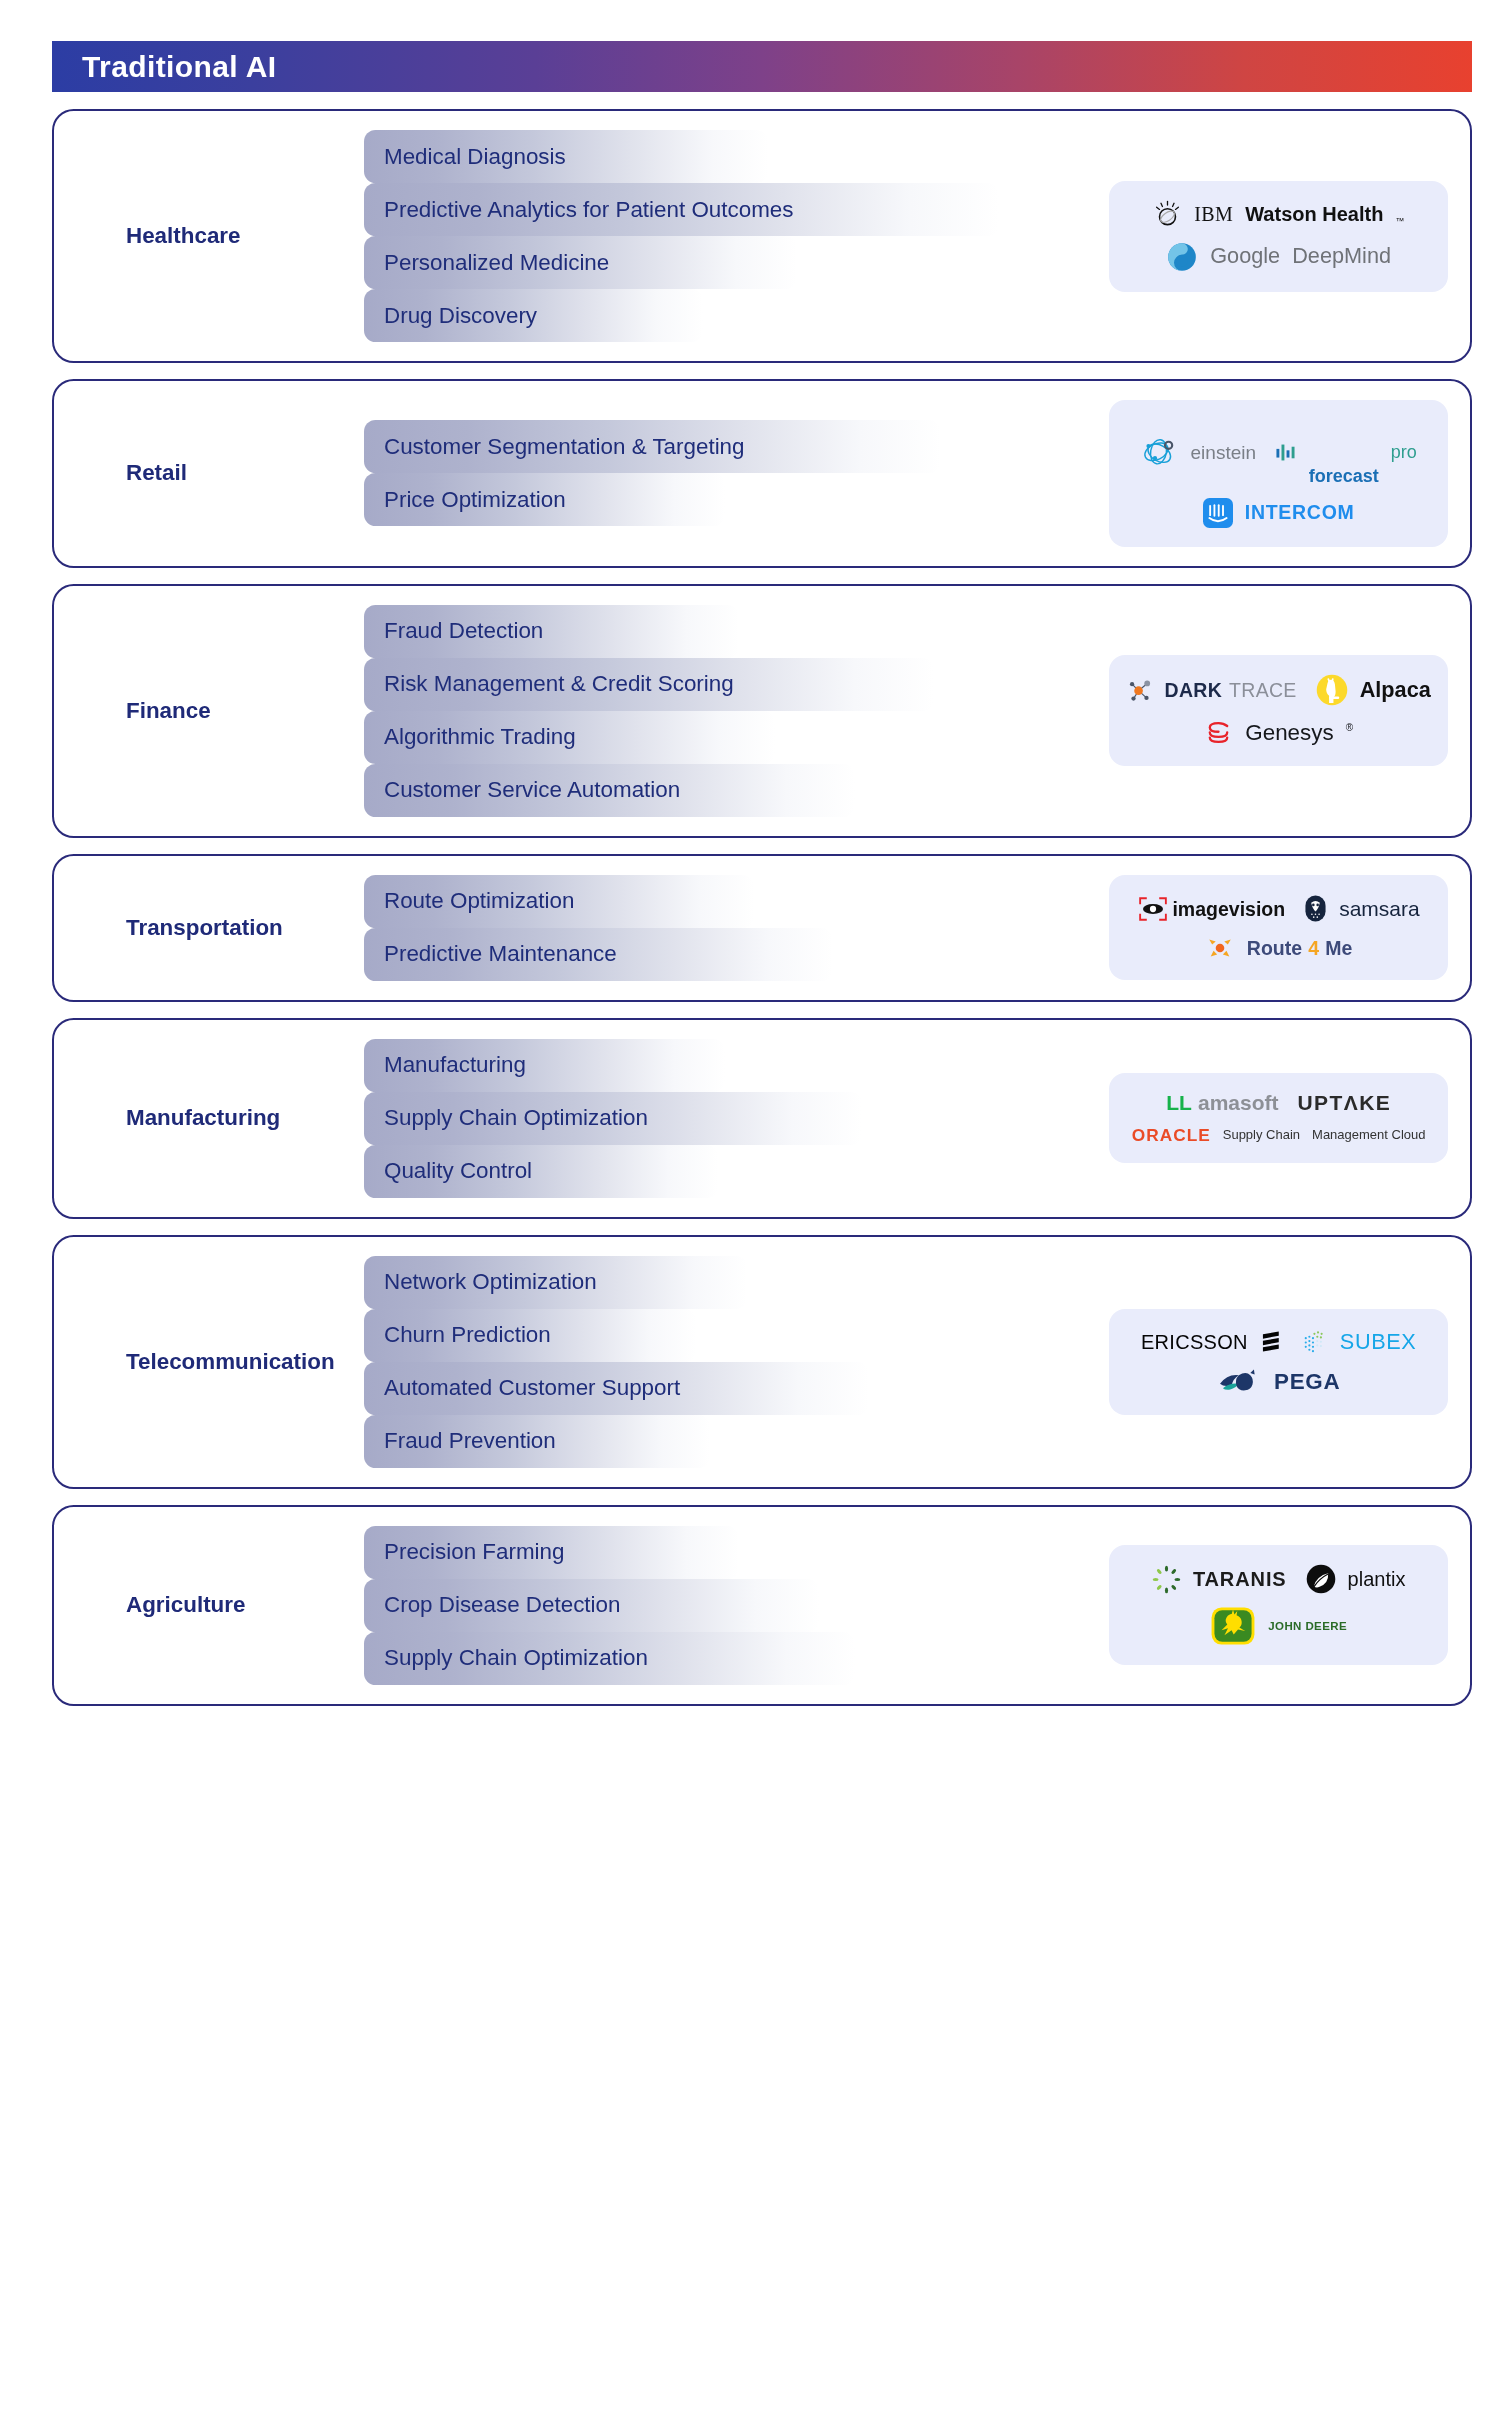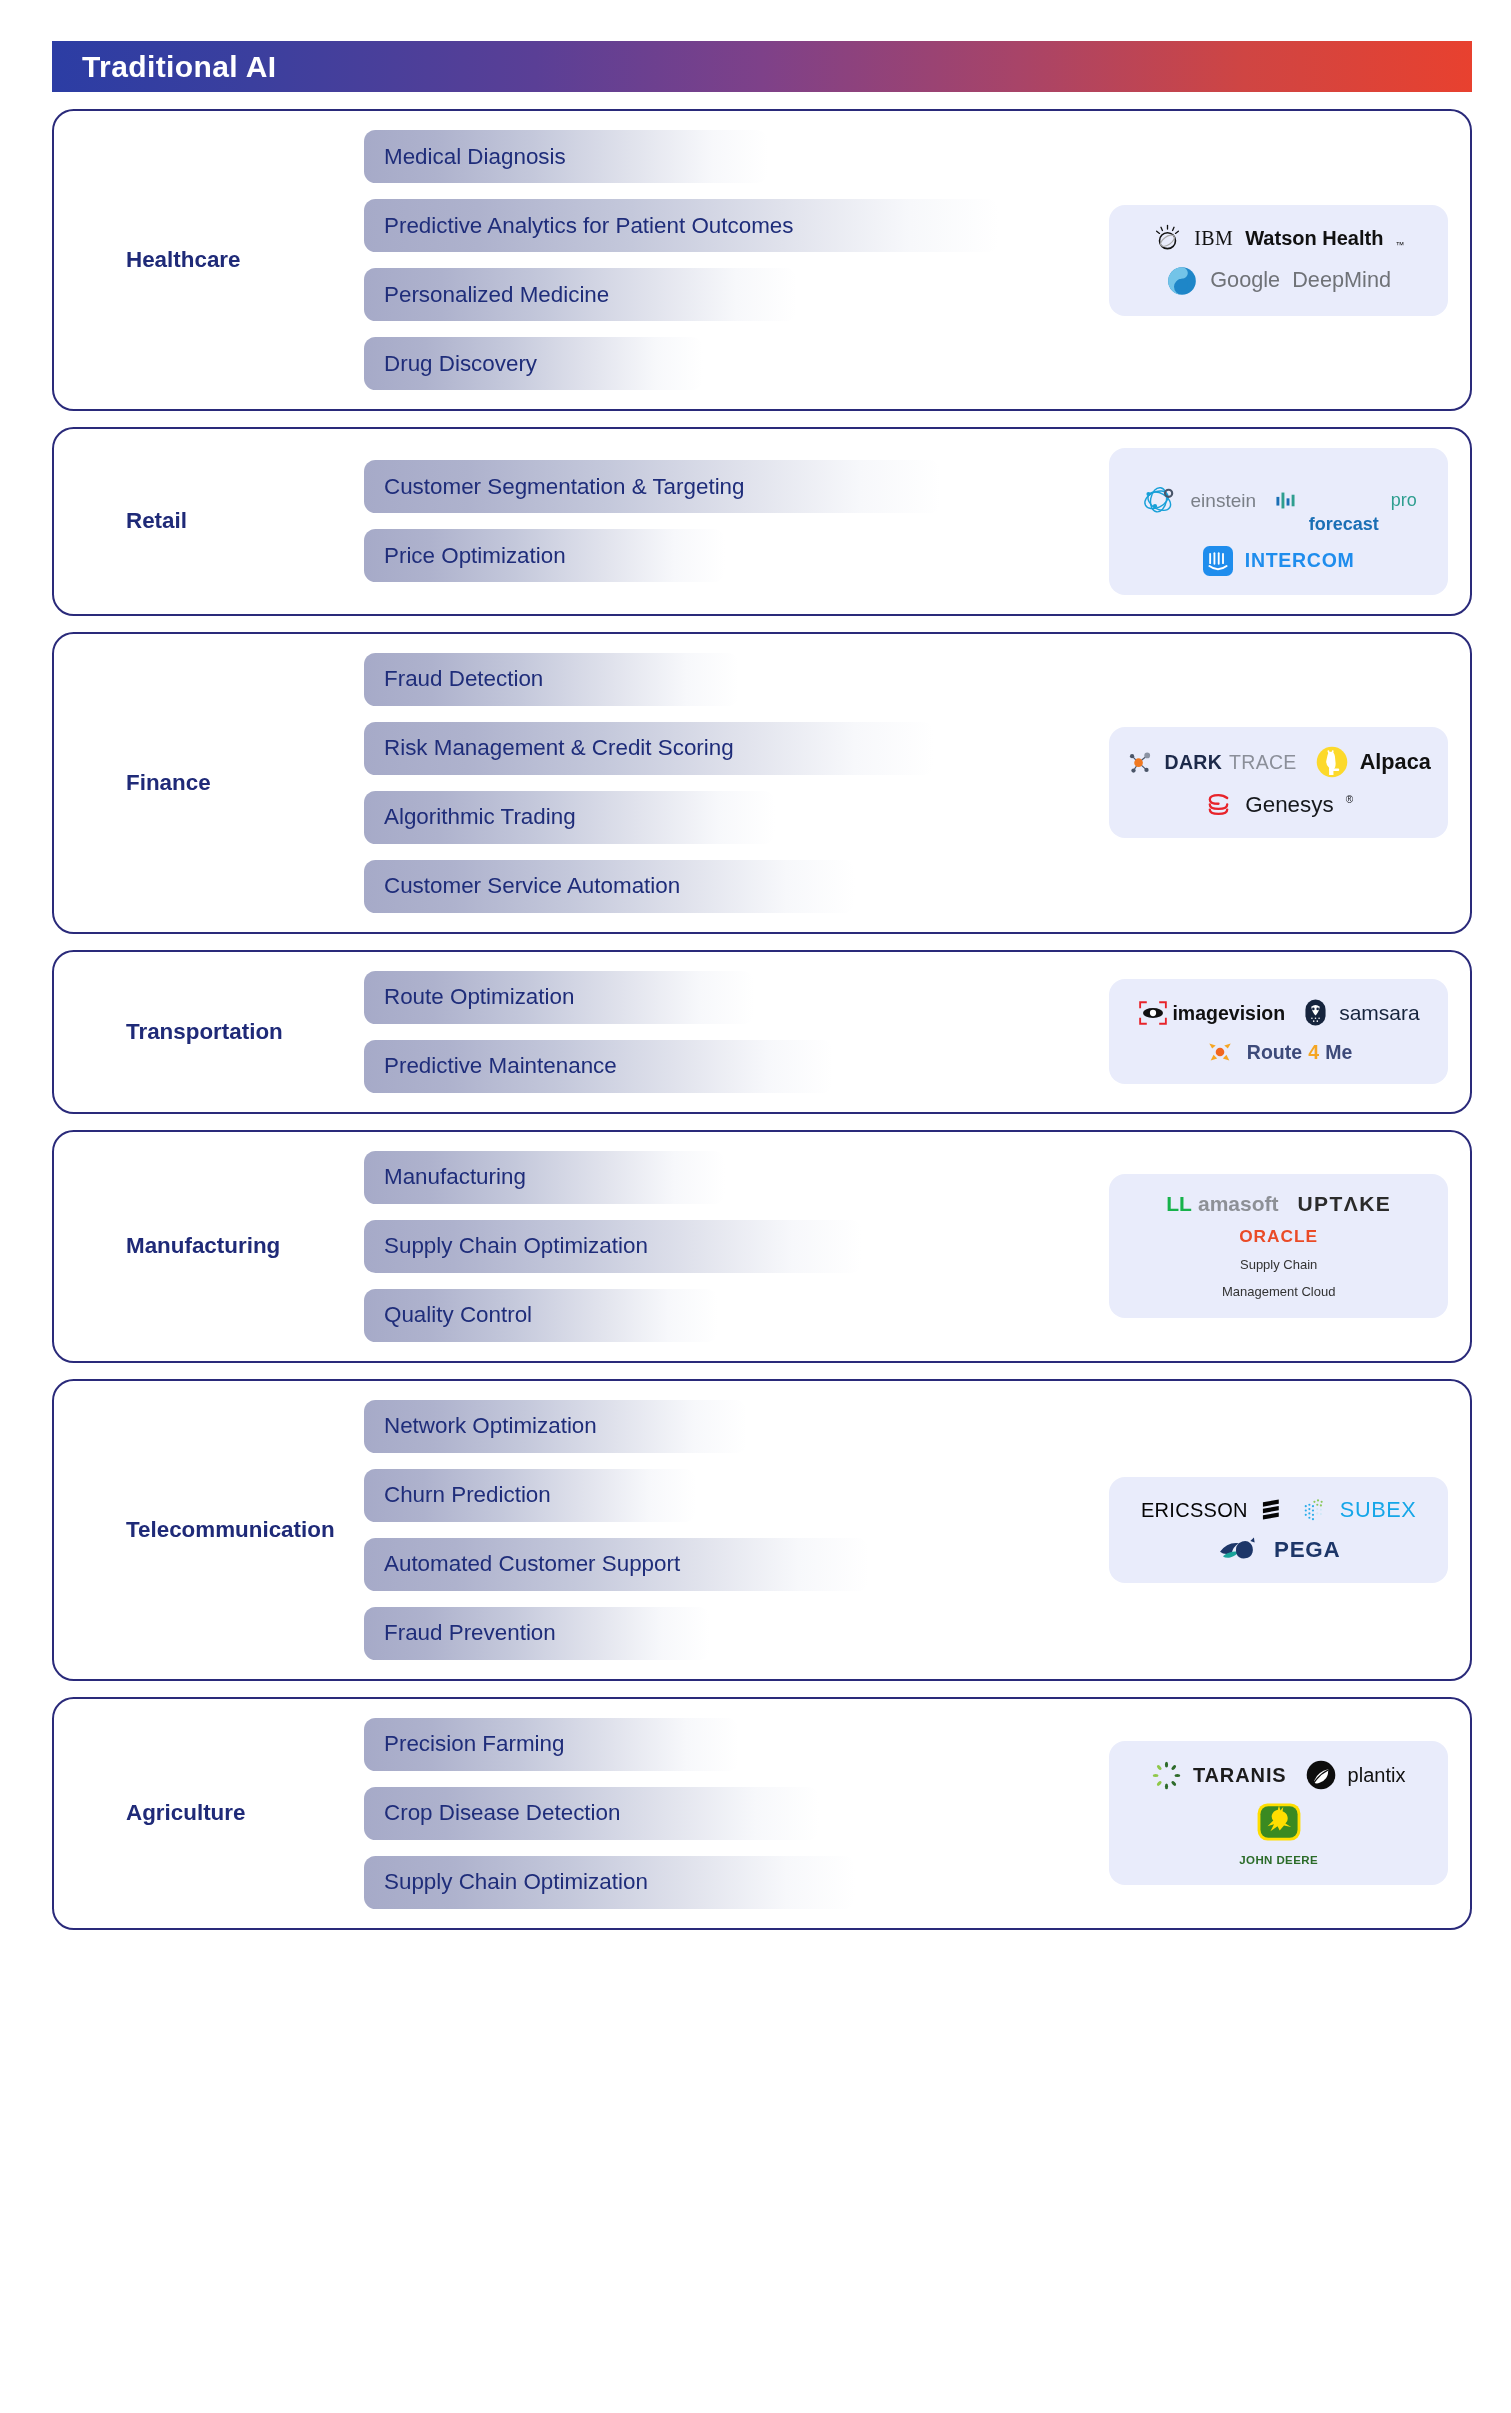--- a/index.html
+++ b/index.html
@@ -71,21 +71,21 @@
     font-size: 22.4px;
     font-weight: 700;
     white-space: nowrap;
   }
 
   .pills-col {
     flex: 1 1 auto;
     display: flex;
     flex-direction: column;
     justify-content: center;
-    gap: 16px;
+    gap: 0;
     padding-right: 14.4px;
   }
 
   .pill {
     position: relative;
     height: 53px;
     display: flex;
     align-items: center;
     border-radius: 11.5px;
     padding-left: 20px;
@@ -162,21 +162,21 @@
   .oracle    { color:#ea4b27; font-weight:600; font-size:17.3px; letter-spacing:1px;}
   .oracle-sub{ color:#333; font-size:13px; line-height:1.18; text-align:center;}
   .ericsson  { color:#050505; font-weight:400; font-size:20px; letter-spacing:0.3px;}
   .subex     { color:#16a6e8; font-size:21.7px; letter-spacing:0.6px;}
   .pega      { color:#1d3668; font-weight:700; font-size:22.4px; letter-spacing:0.7px;}
   .taranis   { color:#1c1c1c; font-weight:800; font-size:20px; letter-spacing:0.9px;}
   .plantix   { color:#111; font-size:20px; }
   .deere-sub { color:#2a6b28; font-weight:700; font-size:11.5px; letter-spacing:0.4px;text-align:center;}
 
   .logo-mark { display:flex; align-items:center; justify-content:center; flex:0 0 auto;}
-  .stack { display:flex; flex-direction:column; align-items:center; }
+  .stack { display:flex; flex-direction:row; align-items:center; }
 </style>
 </head>
 <body>
 
 <div class="page">
 
   <div class="header-bar">
     <div class="header-title">Traditional  AI</div>
   </div>
 

